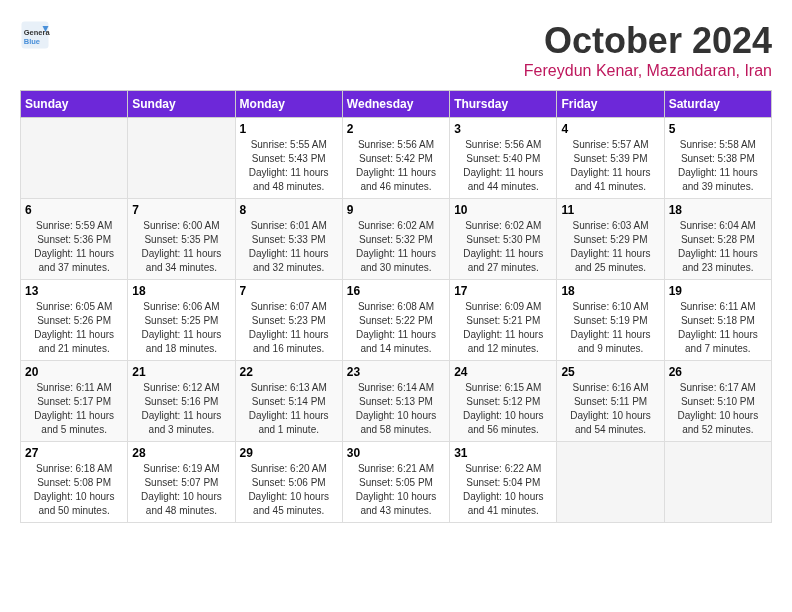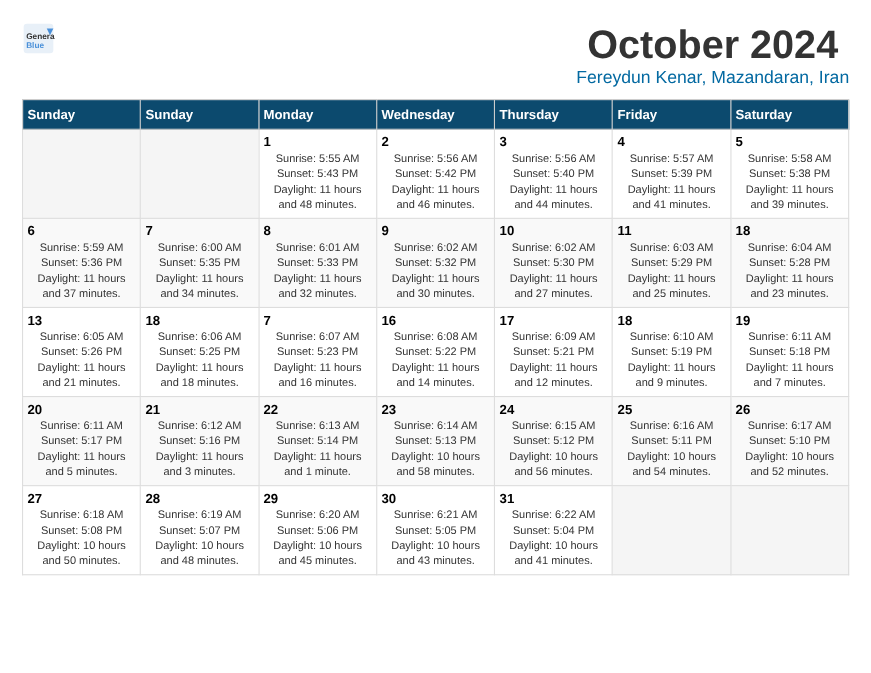--- a/index.html
+++ b/index.html
@@ -18,29 +18,29 @@
     }
     .logo {
       display: flex;
       align-items: center;
       gap: 4px;
     }
     .logo-icon {
       width: 30px;
       height: 30px;
     }
-    .title-block { text-align: center; }
+    .title-block { text-align: right; }
     .month-title { font-size: 36px; font-weight: bold; color: #333; }
-    .location-title { font-size: 16px; color: #0369a1; }
+    .location-title { font-size: 16px; color: #be185d; }
     .calendar {
       width: 100%;
       border-collapse: collapse;
     }
     .calendar th {
-      background-color: #0c4a6e;
+      background-color: #6d28d9;
       color: #fff;
       font-size: 12px;
       padding: 6px 4px;
       text-align: left;
       border: 1px solid #ccc;
     }
     .calendar td {
       vertical-align: top;
       border: 1px solid #ddd;
       padding: 4px;

